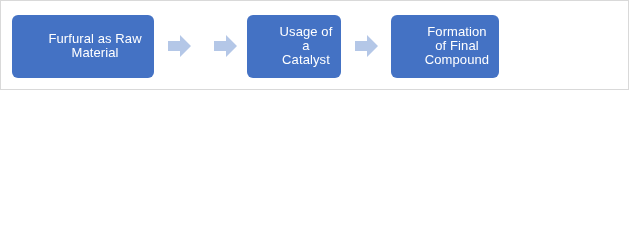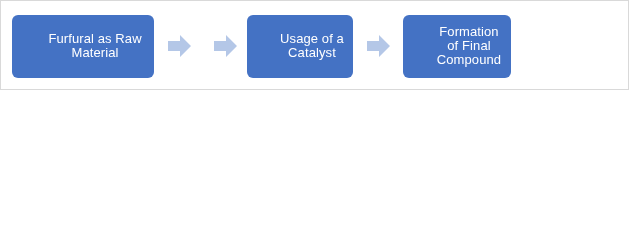--- a/index.html
+++ b/index.html
@@ -53,21 +53,21 @@
     font-weight: 400;
     color: #ffffff;
     letter-spacing: 0.1px;
     white-space: pre-line;
     margin-left: 24px;
   }
 
   
   .box-w1 { width: 142px; }
   .box-w2 { width: 113px; }
-  .box-w3 { width: 106px; }
+  .box-w3 { width: 94px; }
   .box-w4 { width: 108px; }
 
   .arrow-connector {
     flex: 0 0 auto;
     display: flex;
     align-items: center;
     justify-content: center;
     height: 63px;
   }
 

